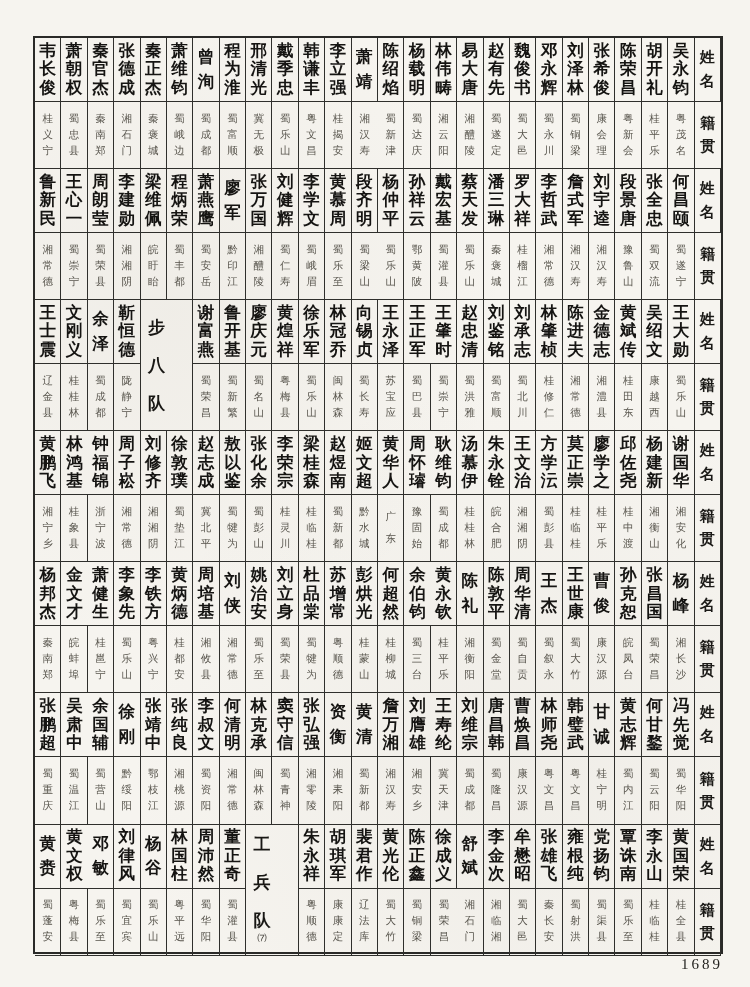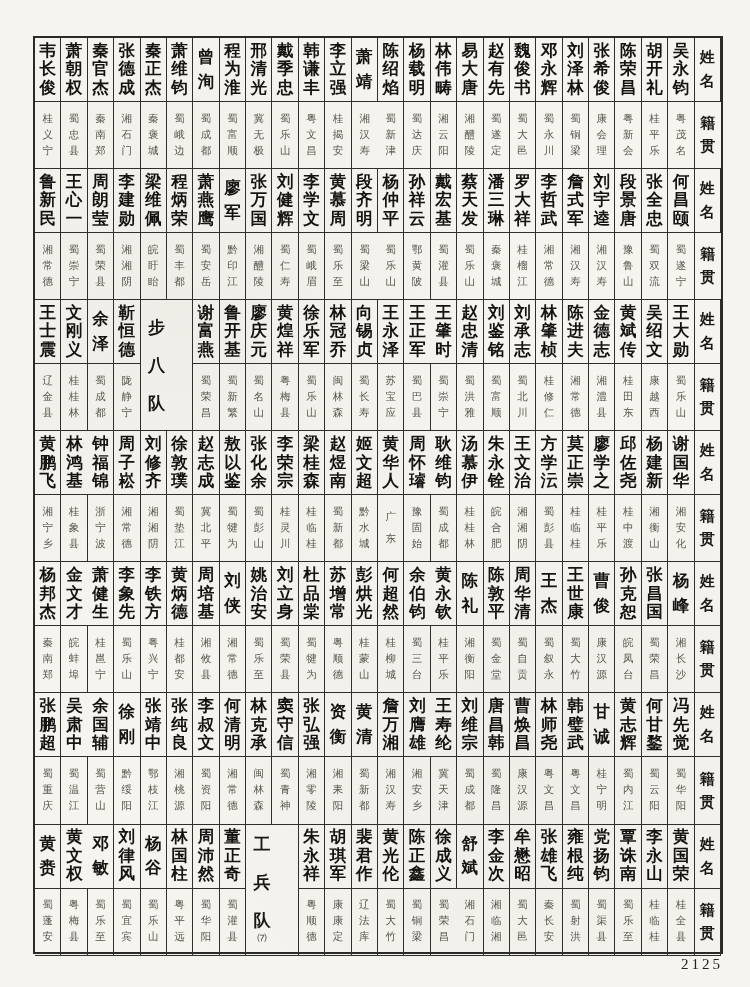--- a/index.html
+++ b/index.html
@@ -1817,14 +1817,14 @@
       </div>
       <div class="cell name-cell header-cell" style="grid-area: 13 / 26;">
         <span>姓</span>
         <span>名</span>
       </div>
       <div class="cell origin-cell header-cell" style="grid-area: 14 / 26;">
         <span>籍</span>
         <span>贯</span>
       </div>
     </div>
-  <div class="page-number">2125</div>
+  <div class="page-number">1689</div>
 </div>
 
 </body></html>

